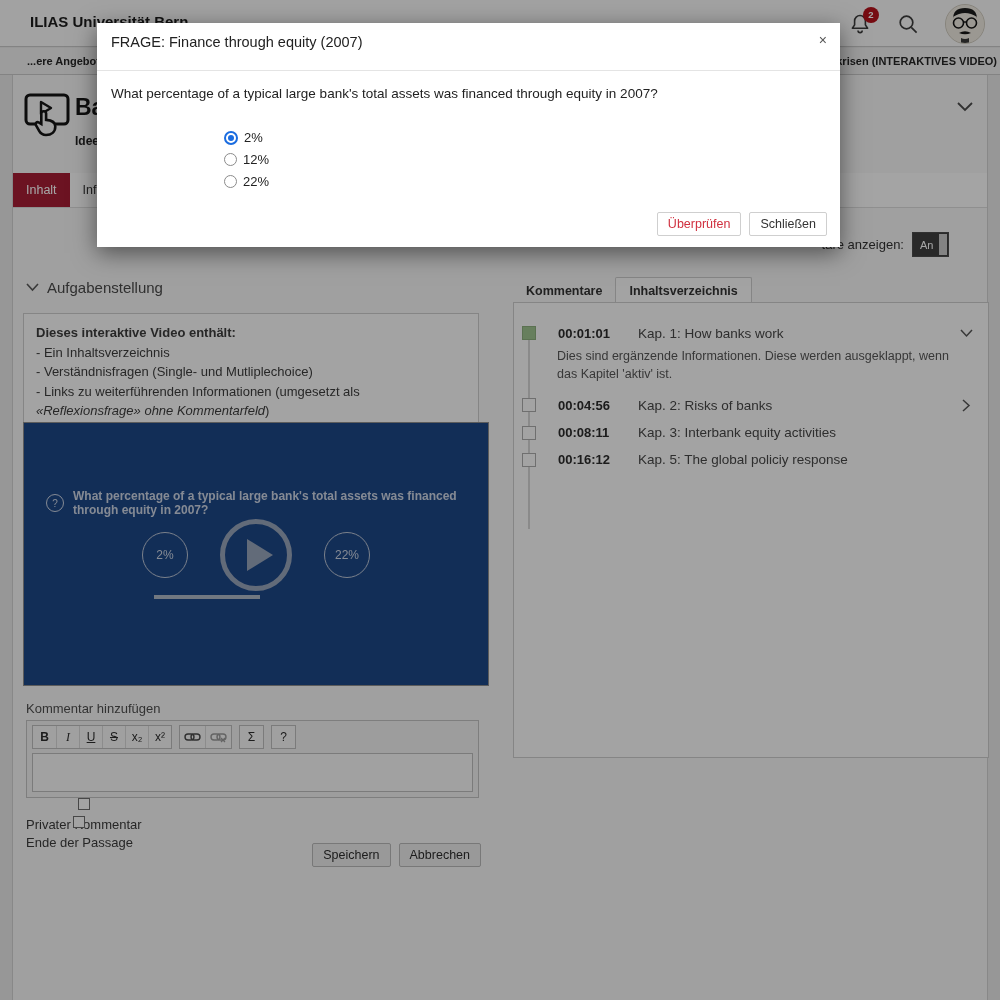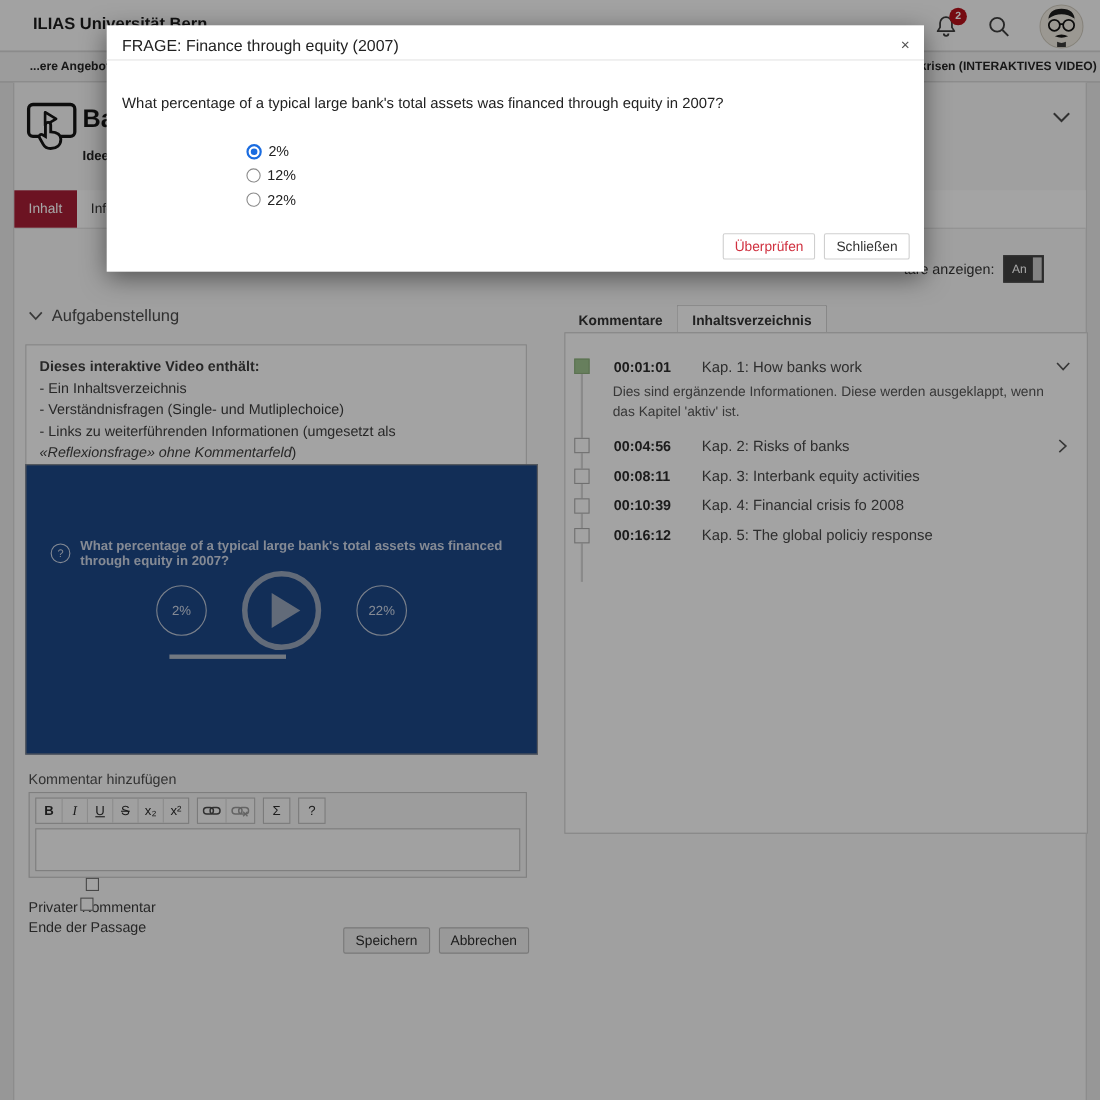--- a/index.html
+++ b/index.html
@@ -77,21 +77,21 @@
   .sq { width:14px; height:14px; border:1px solid #ababab; background:#fafafa; flex:none; position:relative; z-index:2; }
   .sq.on { background:#9fc48f; border-color:#8cae7d; }
   .time { font-size:13px; font-weight:bold; color:#2c2c2c; width:56px; margin-left:22px; flex:none; }
   .ctitle { font-size:13.5px; color:#474747; flex:1; margin-left:24px; }
   .chap-desc { margin:0 30px 8px 43px; font-size:12.5px; color:#565656; line-height:1.45; }
   .chev { display:grid; place-items:center; width:16px; height:16px; }
 
   
   .backdrop { position:absolute; inset:0; background:rgba(0,0,0,0.35); z-index:50; }
   .modal { position:absolute; left:97px; top:23px; width:743px; height:224px; background:#ffffff; z-index:60; box-shadow:0 6px 22px rgba(0,0,0,0.5); }
-  .modal-hdr { height:32px; border-bottom:1px solid #e4e4e4; position:relative; }
+  .modal-hdr { height:48px; border-bottom:1px solid #e4e4e4; position:relative; }
   .modal-title { position:absolute; left:14px; top:11px; font-size:14.5px; color:#222; }
   .modal-x { position:absolute; right:13px; top:9px; font-size:14px; color:#555; cursor:default; }
   .modal-q { position:absolute; left:14px; top:63px; font-size:13.5px; color:#222; }
   .opts { position:absolute; left:127px; top:107px; display:flex; flex-direction:column; gap:7px; }
   .opt { display:flex; align-items:center; gap:6px; font-size:13px; color:#222; }
   .rd { width:13px; height:13px; border-radius:50%; border:1px solid #8b8b8b; background:#fff; flex:none; }
   .rd.sel { width:14px; height:14px; border:2px solid #1a6ce0; position:relative; }
   .rd.sel::after { content:''; position:absolute; inset:2px; border-radius:50%; background:#1a6ce0; }
   .modal-ftr { position:absolute; right:13px; bottom:11px; display:flex; gap:8px; }
   .mbtn { background:#fff; border:1px solid #cfcfcf; border-radius:2px; padding:4px 10px; font-size:12.5px; }
@@ -285,25 +285,20 @@
             </svg>
         </span>
       </div>
 
       <div class="chap-row">
         <span class="sq"></span>
         <span class="time">00:08:11</span>
         <span class="ctitle">Kap. 3: Interbank equity activities</span>
       </div>
 
-      <div class="chap-row">
-        <span class="sq"></span>
-        <span class="time">00:10:39</span>
-        <span class="ctitle">Kap. 4: Financial crisis fo 2008</span>
-      </div>
 
       <div class="chap-row">
         <span class="sq"></span>
         <span class="time">00:16:12</span>
         <span class="ctitle">Kap. 5: The global policiy response</span>
       </div>
 
     </div>
   </div>
 </div>

